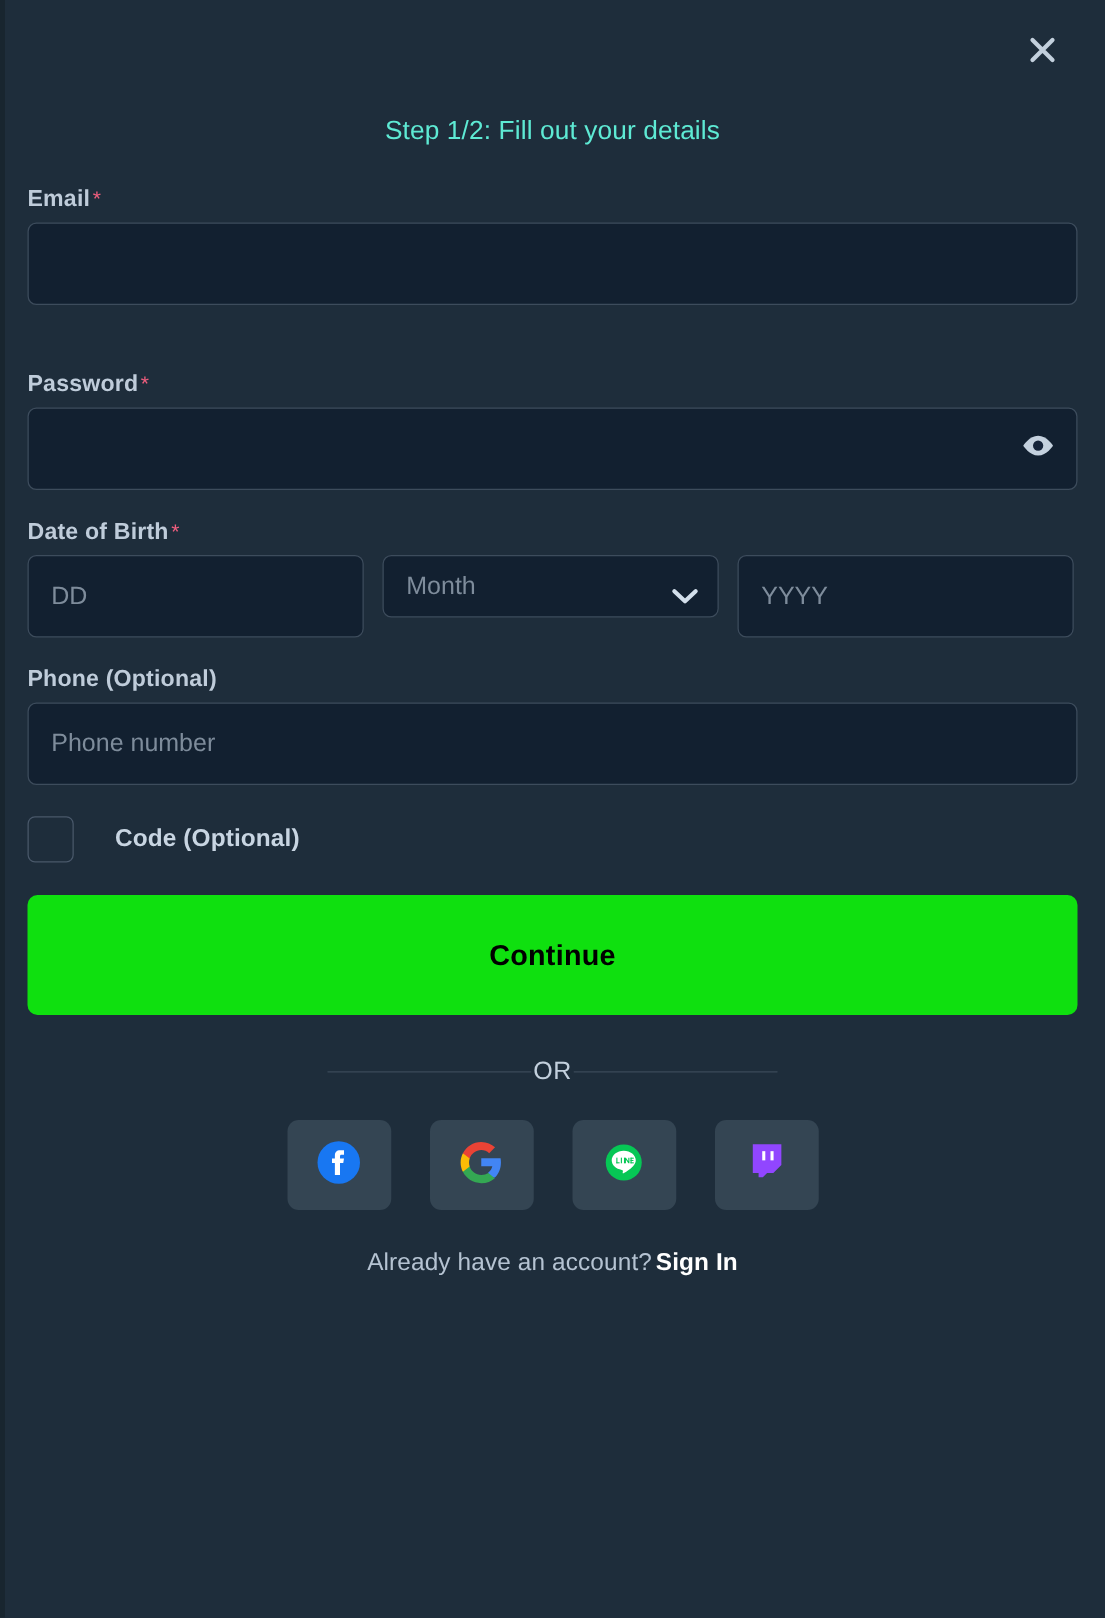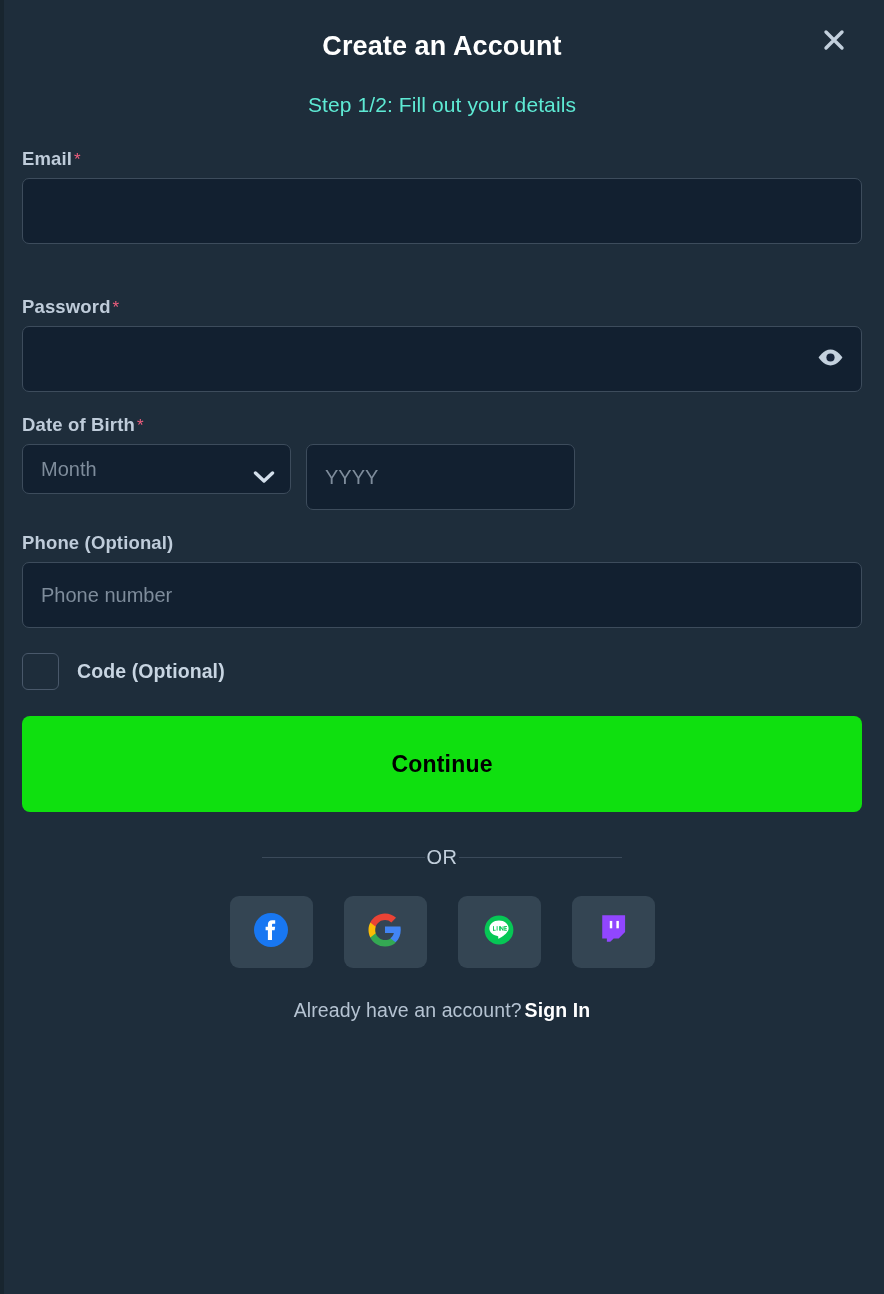--- a/index.html
+++ b/index.html
@@ -154,21 +154,21 @@
     top: 50%;
     transform: translateY(-50%);
     pointer-events: none;
     display: flex;
   }
 
   
   .cb-row {
     display: flex;
     align-items: center;
-    gap: 18px;
+    gap: 33px;
     margin-top: 25px;
   }
   .checkbox {
     width: 37px; height: 37px;
     border: 1.5px solid #49586a;
     border-radius: 6px;
     background: #1e2d3b;
     cursor: pointer;
     flex: none;
   }
@@ -250,21 +250,20 @@
 </style>
 </head>
 <body>
 
 <div class="left-edge"></div>
 
 <div class="modal">
 
   
   <div class="header">
-    <div class="title">Create an Account</div>
     <div class="close-btn">
       <span>
         <svg width="26" height="26" viewBox="0 0 26 26">
           <path d="M5 5 L21 21 M21 5 L5 21" stroke="#c3d0dd" stroke-width="3.4" stroke-linecap="round" fill="none"></path>
         </svg>
       </span>
     </div>
   </div>
 
   <div class="substep">Step 1/2: Fill out your details</div>
@@ -302,20 +301,23 @@
   </div>
 
   <div class="gap-md"></div>
 
   
   <div class="field">
     <label class="label">
       <span>Date of Birth</span><span class="req">*</span>
     </label>
     <div class="row">
+      <div class="dob-dd">
+        <input class="input" type="text" placeholder="DD" style="">
+      </div>
       <div class="dob-mon">
         <div class="select-like">
           <span>Month</span>
         </div>
         <span class="chev">
           <svg width="22" height="14" viewBox="0 0 22 14">
             <path d="M2.5 3 L11 11 L19.5 3" stroke="#d3dfeb" stroke-width="3.4" fill="none" stroke-linecap="round" stroke-linejoin="round"></path>
           </svg>
         </span>
       </div>

